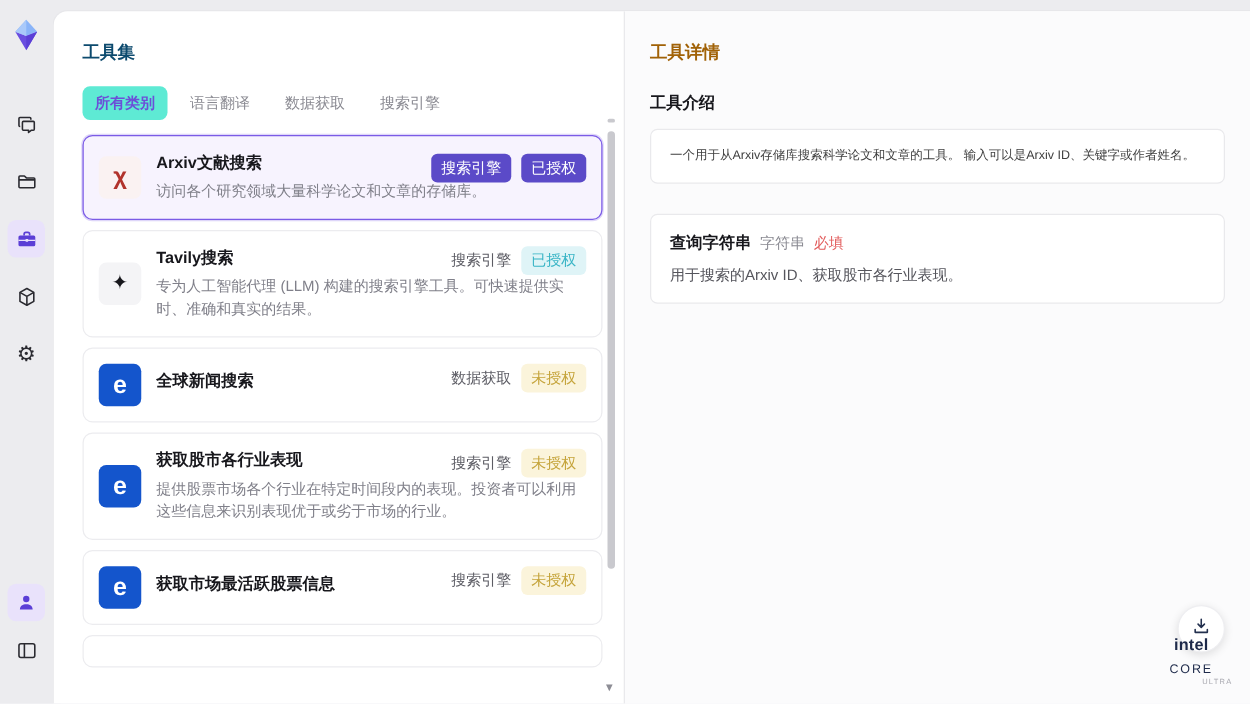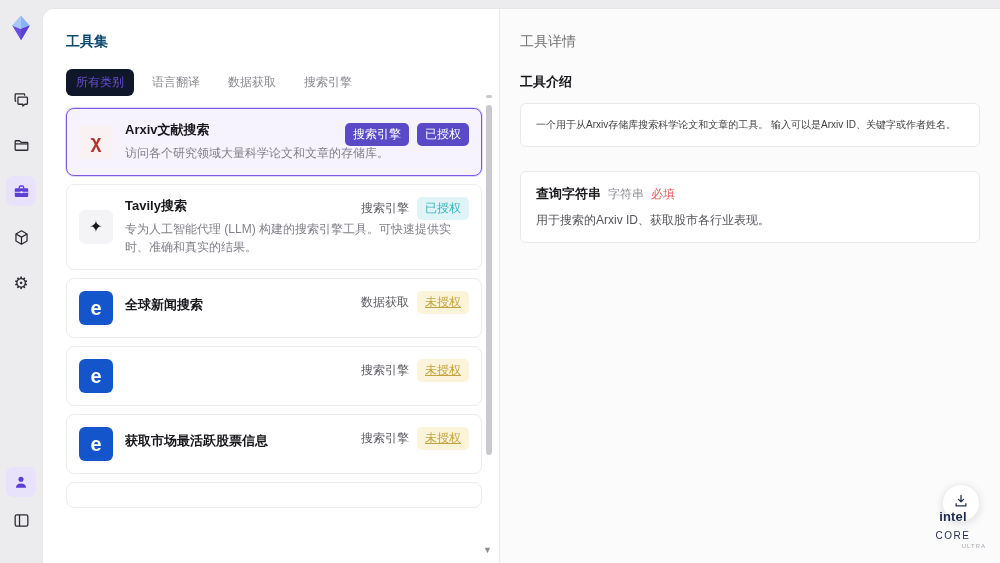--- a/index.html
+++ b/index.html
@@ -40,21 +40,21 @@
   .list-pane {
     width:456px; flex:none; position:relative;
     padding:18px 16px 0 23px;
   }
   .page-title { font-size:14px; font-weight:bold; color:#0c4a6e; margin:6px 0 18px; }
   .tabs { display:flex; gap:8px; margin-bottom:12px; }
   .tab {
     font-size:12px; color:#8a8a92; padding:5px 10px; border-radius:6px;
     cursor:pointer; white-space:nowrap;
   }
-  .tab.active { color:#6C4FD8; background:#0f172a; font-weight:normal; }
+  .tab.active { color:#6C4FD8; background:#5eead4; font-weight:bold; }
   .tool-list { display:flex; flex-direction:column; gap:8px; width:416px; }
   .tool-item {
     position:relative; display:flex; align-items:center; gap:12px;
     border:1px solid #ECECEF; border-radius:8px; background:#fff;
     padding:12px 12px; cursor:pointer;
   }
   .tool-item.selected {
     border:1px solid #7B5BE6; background:#F7F3FE;
     box-shadow:0 0 0 1px rgba(123,91,230,.25);
   }
@@ -73,33 +73,33 @@
   .tool-text { flex:1; min-width:0; padding-right:2px; }
   .tool-name { font-size:13px; font-weight:bold; color:#17171c; margin-bottom:5px; }
   .tool-desc { font-size:12px; color:#80808a; line-height:1.55; }
   .tool-badges {
     position:absolute; right:12px; top:12px;
     display:flex; gap:8px; align-items:center;
   }
   .badge-solid  { background:#5B4AC8; color:#fff; font-size:12px; padding:3px 8px; border-radius:5px; }
   .badge-plain  { color:#5c5c64; font-size:12px; padding:3px 0; }
   .badge-cyan   { background:#DFF4F7; color:#3AB5C6; font-size:12px; padding:3px 8px; border-radius:5px; }
-  .badge-yellow { background:#FBF4DB; color:#C5A43B; font-size:12px; padding:3px 8px; border-radius:5px;text-decoration:underline; }
+  .badge-yellow { background:#FBF4DB; color:#C5A43B; font-size:12px; padding:3px 8px; border-radius:5px; }
   .tool-item.selected .tool-badges { top:14px; }
   
   .scrollbar { position:absolute; right:7px; top:86px; bottom:8px; width:6px; }
   .scroll-dash { position:absolute; top:0; left:0; width:6px; height:3px; background:#C9C9CE; border-radius:2px; }
   .scroll-thumb { position:absolute; top:10px; left:0; width:6px; height:350px; background:#C9C9CE; border-radius:3px; cursor:pointer; }
   .scroll-arrow { position:absolute; bottom:0; left:-3px; font-size:9px; color:#8d8d95; }
   
   .detail-pane {
     flex:1; border-left:1px solid #E9E9EC; background:#FBFBFC;
     padding:18px 20px; min-width:0;
   }
-  .detail-title { font-size:14px; font-weight:normal; color:#737373; margin:6px 0 22px; }
+  .detail-title { font-size:14px; font-weight:bold; color:#a16207; margin:6px 0 22px; }
   .section-heading { font-size:13px; font-weight:bold; color:#17171c; margin:0 0 12px; }
   .info-card {
     background:#fff; border:1px solid #E9E9EC; border-radius:6px;
     padding:13px 15px; margin-bottom:24px;
   }
   .intro-text { font-size:10px; color:#404040; line-height:1.6; }
   .param-head { display:flex; align-items:center; gap:7px; margin-bottom:9px; }
   .param-name { font-size:13px; font-weight:bold; color:#17171c; }
   .param-type { font-size:12px; color:#8a8a92; }
   .param-required { font-size:12px; color:#E25C5C; }
@@ -239,20 +239,24 @@
     </div>
     <div class="tool-badges">
       <span class="badge-plain">数据获取</span>
       <span class="badge-yellow">未授权</span>
     </div>
   </div>
         <div class="tool-item">
     <div class="tool-icon icon-stock">
             <span class="glyph glyph-blue">e</span>
           </div>
+    <div class="tool-text">
+      <div class="tool-name">获取股市各行业表现</div>
+      <div class="tool-desc">提供股票市场各个行业在特定时间段内的表现。投资者可以利用这些信息来识别表现优于或劣于市场的行业。</div>
+    </div>
     <div class="tool-badges">
       <span class="badge-plain">搜索引擎</span>
       <span class="badge-yellow">未授权</span>
     </div>
   </div>
         <div class="tool-item">
     <div class="tool-icon icon-stock2">
             <span class="glyph glyph-blue">e</span>
           </div>
     <div class="tool-text">

